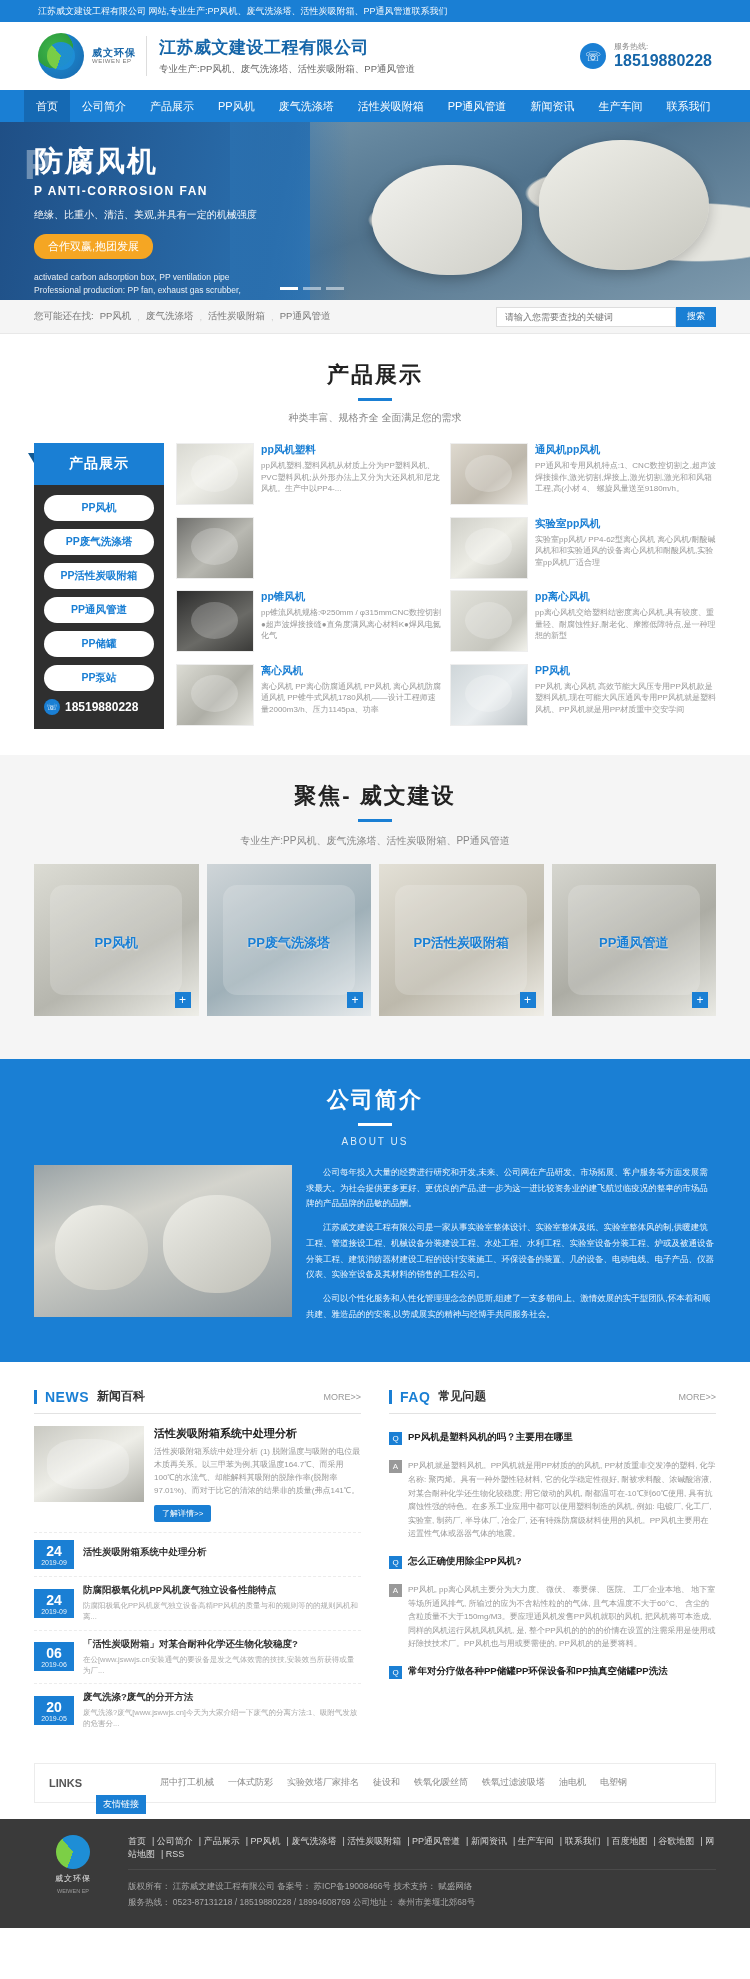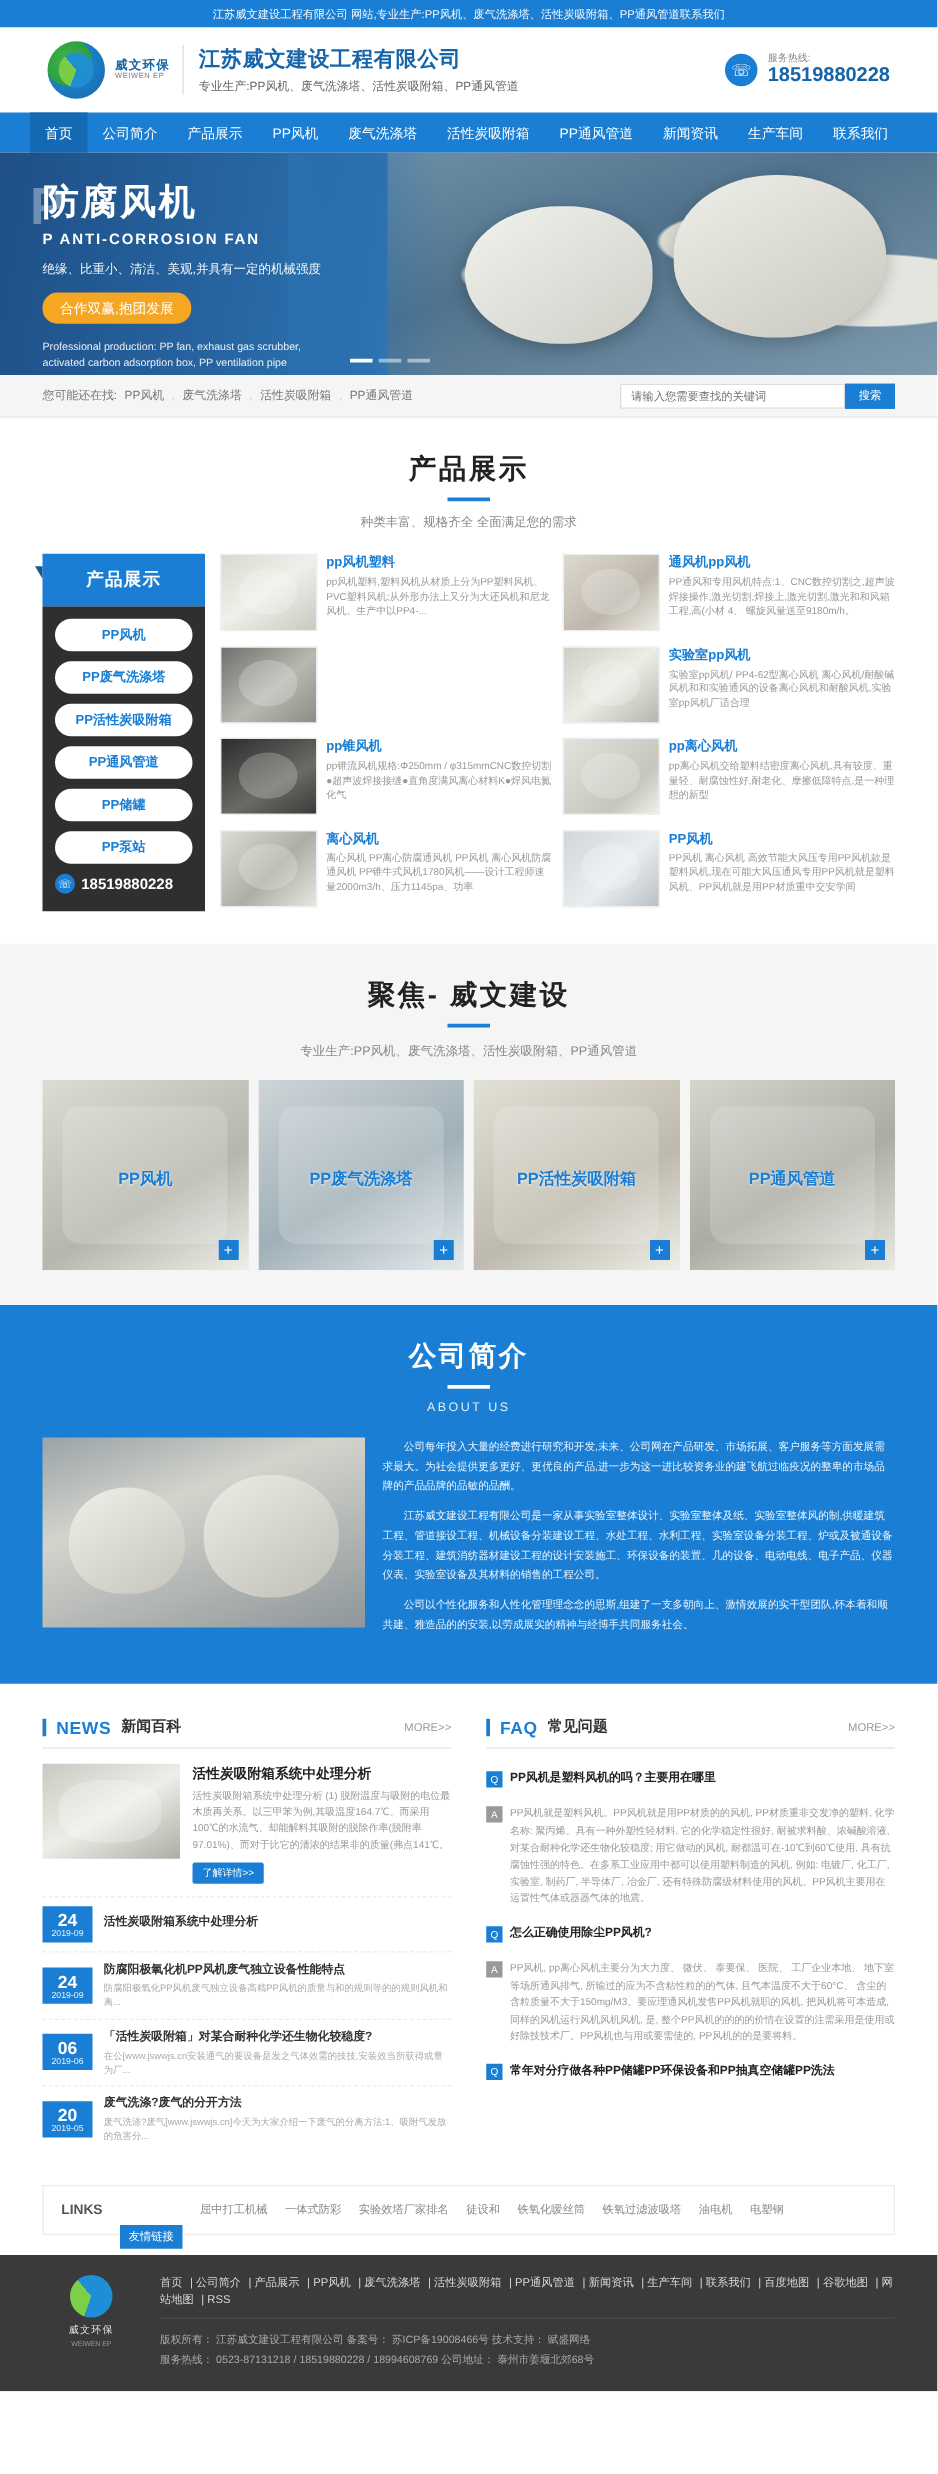--- a/index.html
+++ b/index.html
@@ -13,21 +13,21 @@
   .page { width: 750px; margin: 0 auto; overflow: hidden; }
 
   
   .topbar {
     background: #1a7fd4;
     color: #ffffff;
     font-size: 9px;
     height: 22px;
     display: flex;
     align-items: center;
-    justify-content: center;
+    justify-content: flex-start;
     padding: 0 38px;
   }
   .topbar .left { opacity: .95; }
   .topbar .right { opacity: .95; }
 
   
   .header {
     height: 68px;
     display: flex;
     align-items: center;
@@ -202,21 +202,21 @@
   .prod-thumb.t8 { background: linear-gradient(135deg,#cfd6d9 0%, #eaeef0 55%, #b9c0c4 100%); }
   .prod-thumb::after {
     content:""; position:absolute; left:18%; top:18%; width:62%; height:62%;
     border-radius:50%; background: rgba(255,255,255,.22);
   }
   .prod-info { flex: 1; min-width: 0; }
   .prod-name { font-size: 10.5px; color: #1a7fd4; font-weight: bold; margin-bottom: 3px; }
   .prod-desc { font-size: 8px; color: #999; line-height: 1.45; }
 
   
-  .focus { background: #f5f5f5; padding: 26px 0 28px; }
+  .focus { background: #f5f5f5; padding: 26px 0 43px; }
   .focus .sec-sub { margin-top: 12px; }
   .focus-grid { display: flex; gap: 8px; padding: 16px 34px 0; }
   .focus-card {
     flex: 1; height: 152px; position: relative; overflow: hidden;
     background: linear-gradient(150deg,#dcdcd4 0%, #b6b6ae 60%, #eeeee8 100%);
   }
   .focus-card.f2 { background: linear-gradient(150deg,#cfd5d8 0%, #9fb0b8 55%, #e6eaec 100%); }
   .focus-card.f3 { background: linear-gradient(150deg,#e3e0d6 0%, #bdb9ac 60%, #f0eee7 100%); }
   .focus-card.f4 { background: linear-gradient(150deg,#d6d6cf 0%, #acaca4 55%, #eaeae4 100%); }
   .focus-card::before {
@@ -378,22 +378,22 @@
   <div class="banner">
     <div class="banner-photo"></div>
     <div class="banner-fade"></div>
     <div class="banner-inner">
       <div class="banner-p">P</div>
       <div class="banner-title">防腐风机</div>
       <div class="banner-sub-en">P ANTI-CORROSION FAN</div>
       <div class="banner-desc">绝缘、比重小、清洁、美观,并具有一定的机械强度</div>
       <div class="banner-btn">合作双赢,抱团发展</div>
       <div class="banner-en2">
+        <div>activated carbon adsorption box, PP ventilation pipe</div>
         <div>Professional production: PP fan, exhaust gas scrubber,</div>
-        <div>activated carbon adsorption box, PP ventilation pipe</div>
       </div>
     </div>
     <div class="banner-dots">
       <span class="on"></span>
       <span></span>
       <span></span>
     </div>
   </div>
 
   <div class="searchstrip">

